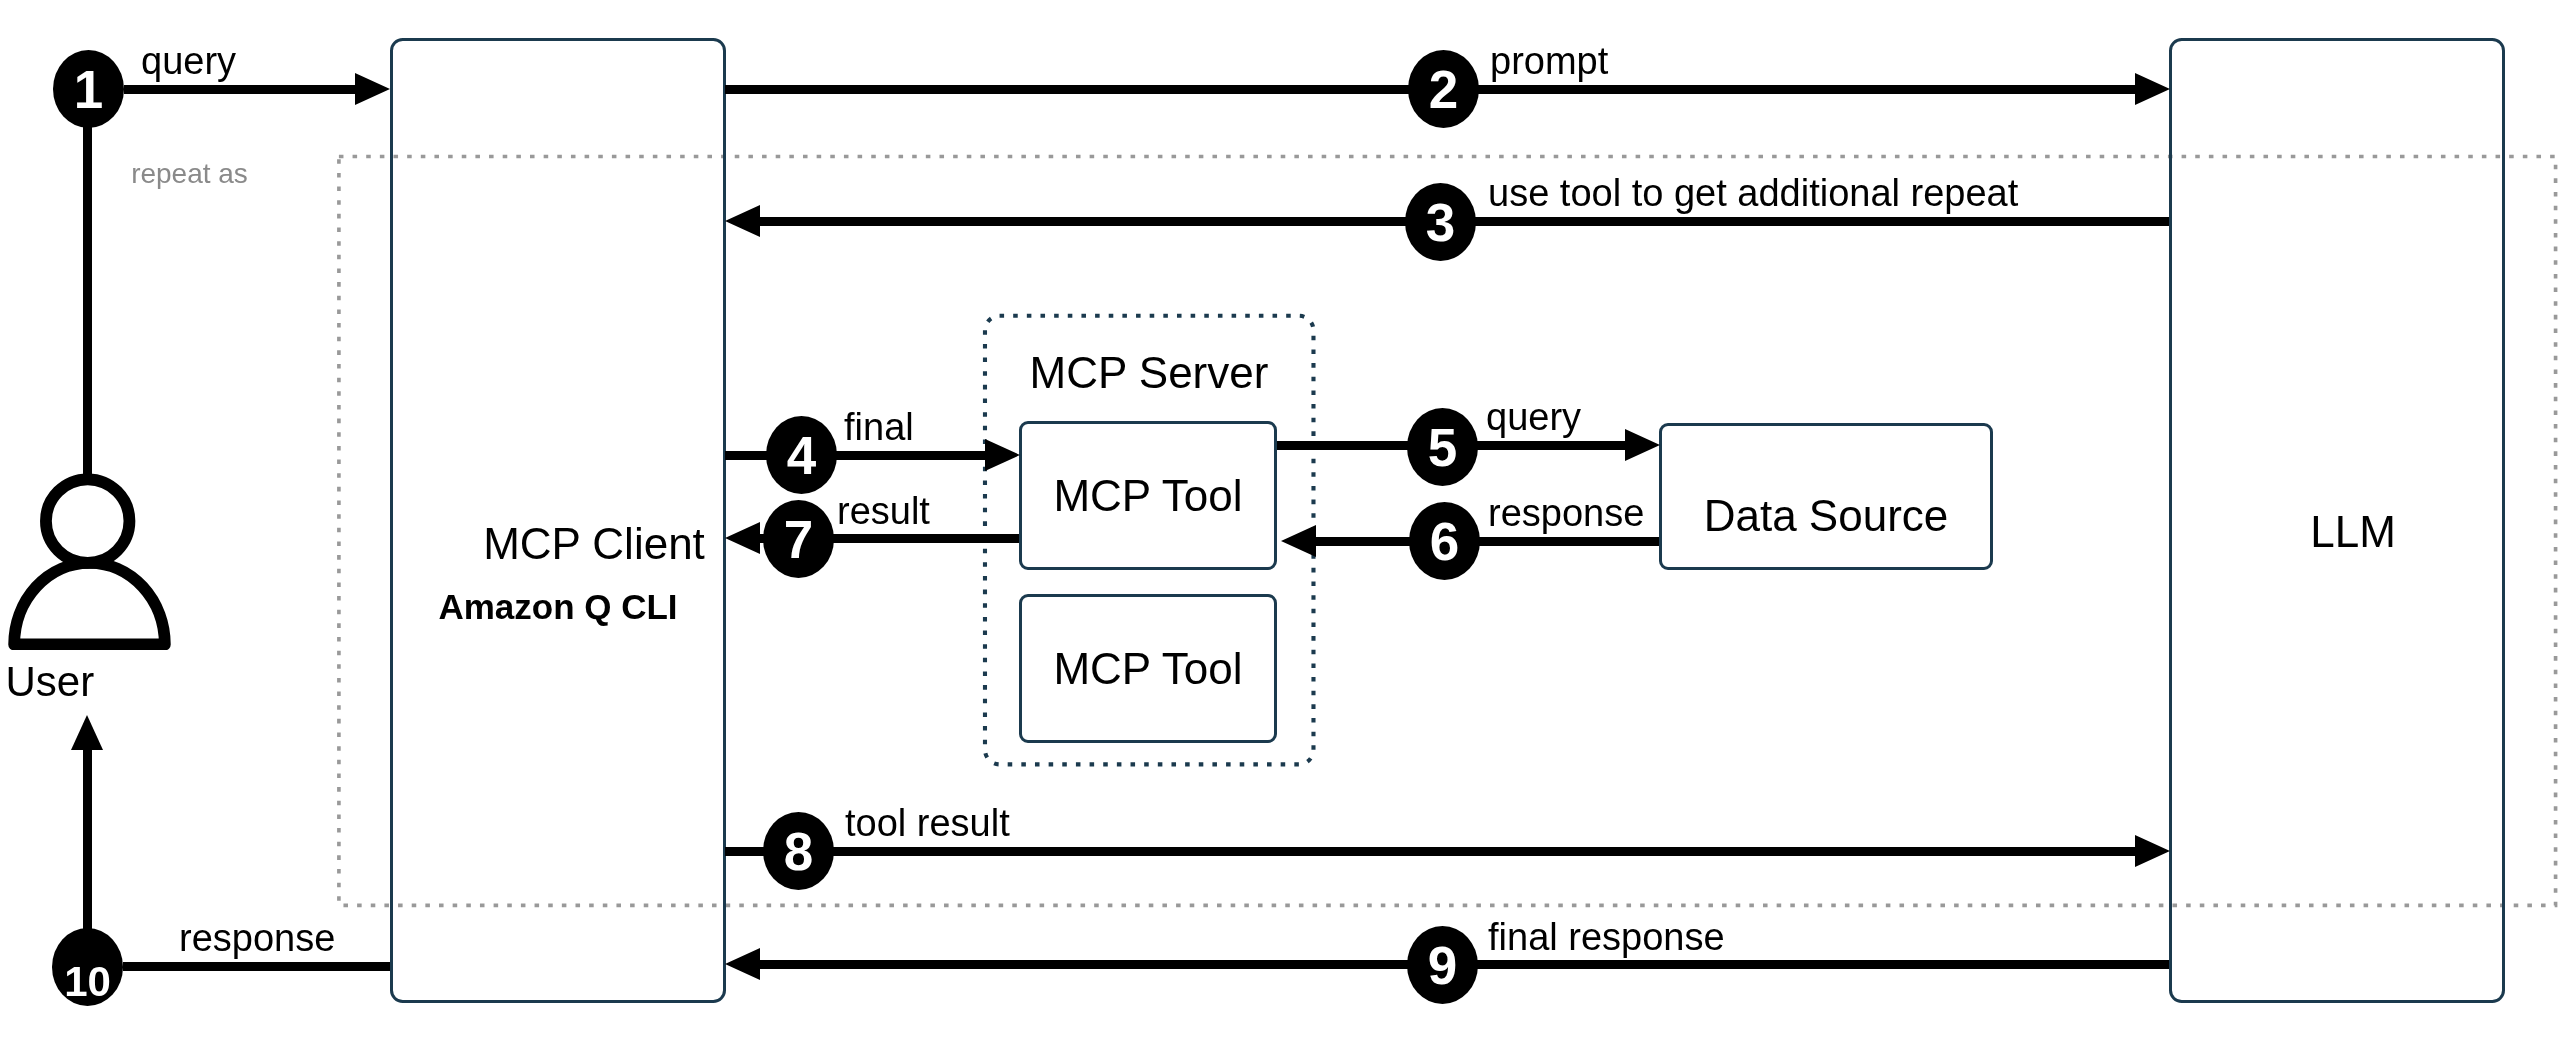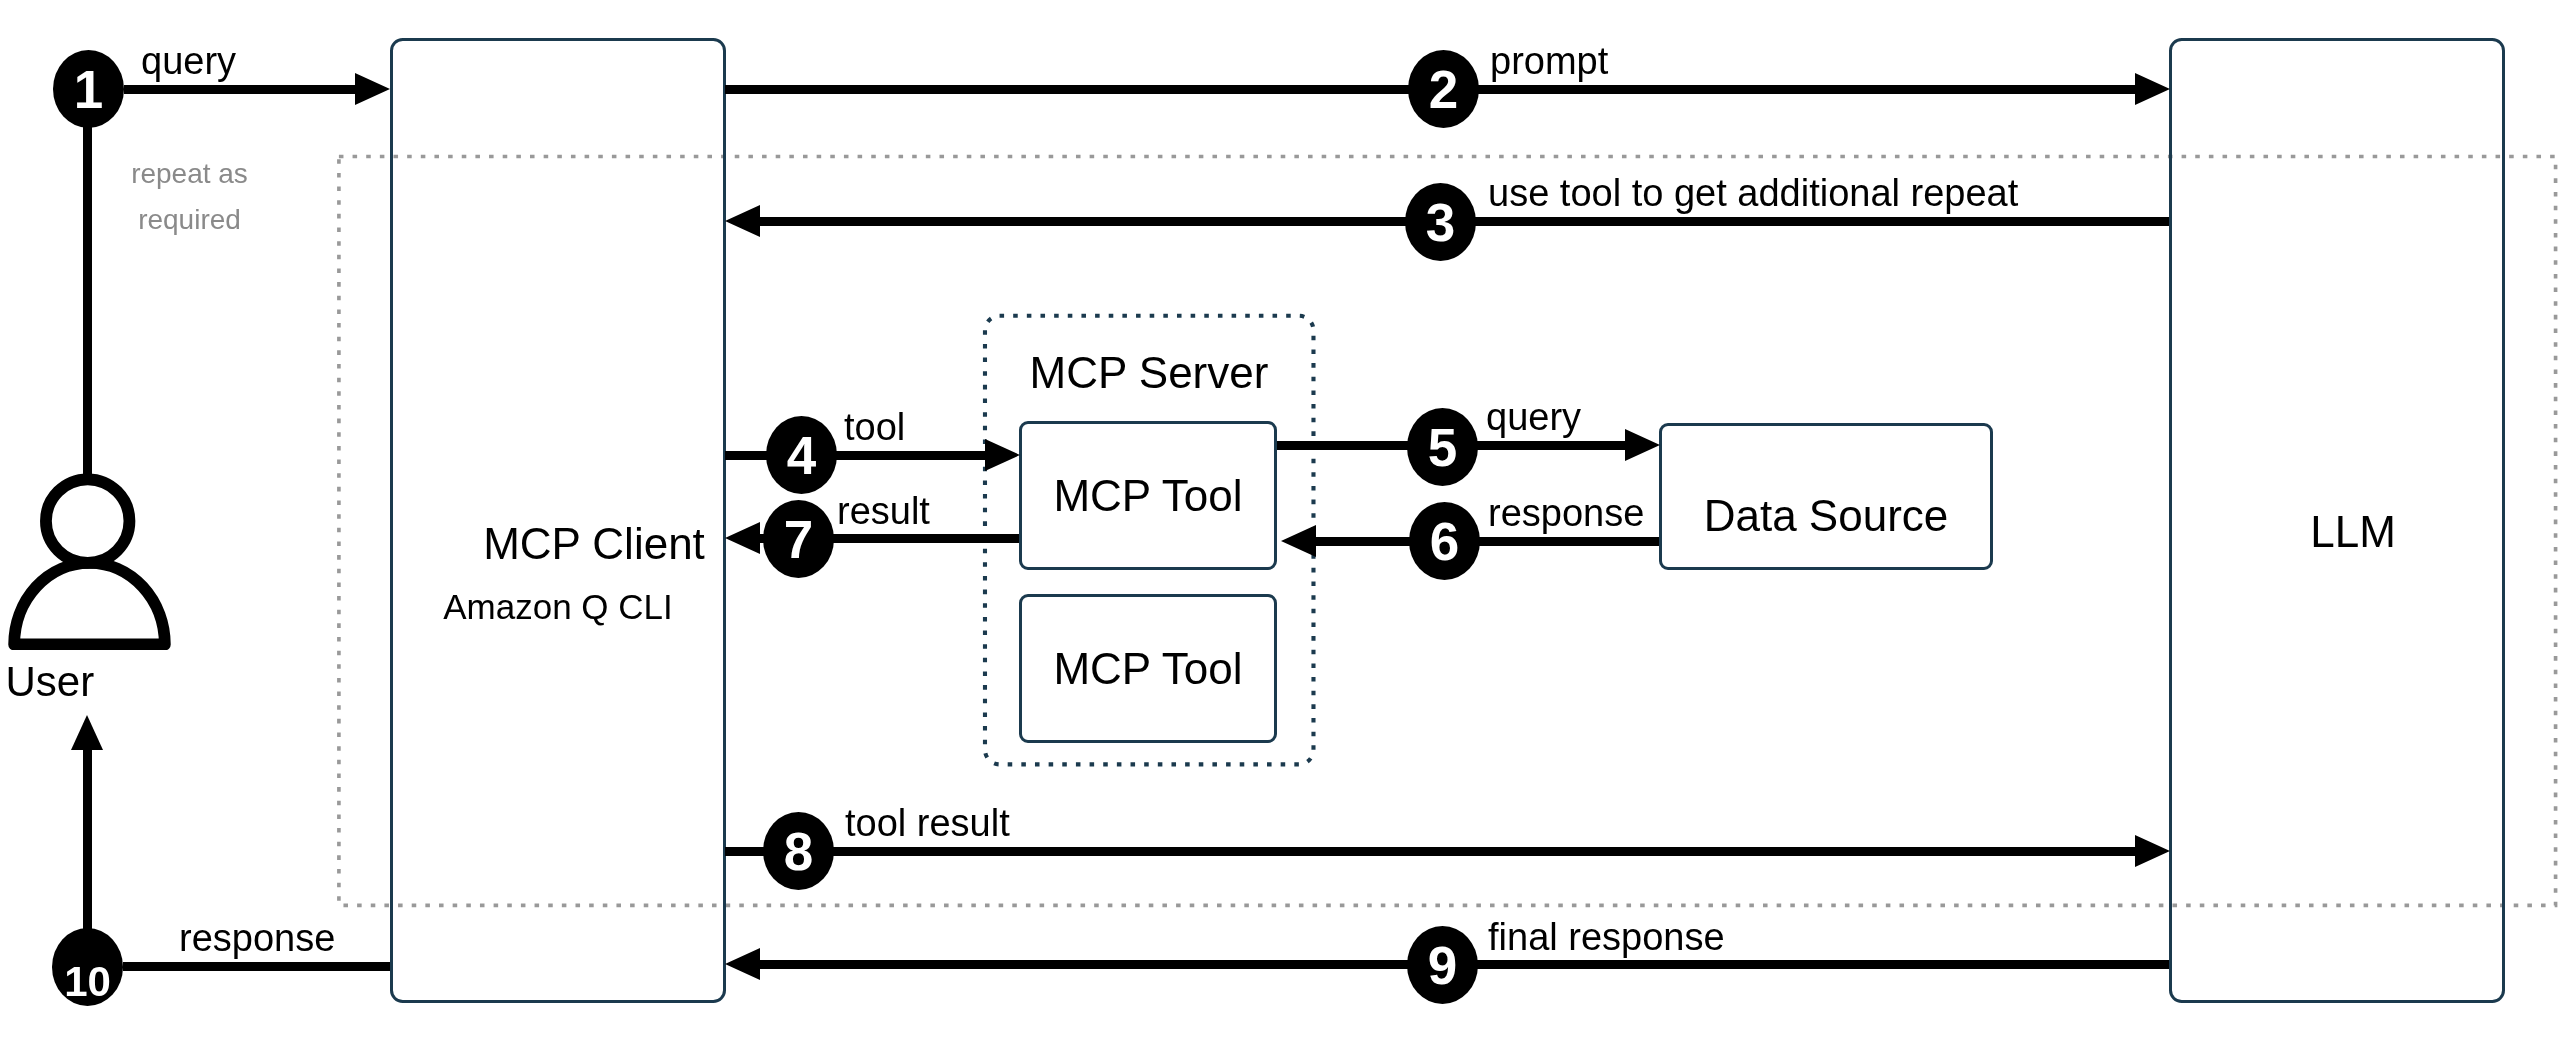--- a/index.html
+++ b/index.html
@@ -27,40 +27,39 @@
   .head.l{border-top:16.4px solid transparent;border-bottom:16.4px solid transparent;border-right:35px solid var(--stroke);}
   .head.u{border-left:16.4px solid transparent;border-right:16.4px solid transparent;border-bottom:35px solid var(--stroke);}
   .badge{
     position:absolute;width:71px;height:78px;background:var(--badge-bg);
     border-radius:50%;display:flex;align-items:center;justify-content:center;
     color:var(--badge-text);font-size:53px;font-weight:600;z-index:5;
   }
   .badge.wide{font-size:42px;}
   .flow-label{position:absolute;font-size:38px;line-height:38px;white-space:nowrap;z-index:6;}
   .node-label{position:absolute;font-size:44px;line-height:44px;text-align:center;white-space:nowrap;z-index:6;}
-  .node-sublabel{position:absolute;font-size:35px;line-height:35px;text-align:center;white-space:nowrap;z-index:6;}
+  .node-sublabel{position:absolute;font-size:35px;line-height:35px;text-align:center;white-space:nowrap;z-index:6;font-weight:bold;}
   .repeat-label{
     position:absolute;font-size:28px;line-height:46px;text-align:center;
     color:var(--repeat-text);z-index:6;
   }
   .user-label{position:absolute;font-size:42px;line-height:42px;text-align:left;z-index:6;}
 </style>
 </head>
 <body>
 
 <div class="canvas">
 
   <svg class="layer-svg" width="2576" height="1041" viewBox="0 0 2830 1144">
     <rect x="372" y="172" width="2436" height="823" fill="none" stroke="#999999" stroke-width="4" stroke-dasharray="5 10"></rect>
     <rect x="1082" y="347" width="361" height="493" rx="16" fill="none" stroke="#1b3a4e" stroke-width="4.5" stroke-dasharray="5 10"></rect>
   </svg>
 
   <div class="repeat-label" style="left:53px;top:151px;width:273px;">
     <div>repeat as</div>
-    <div>required</div>
   </div>
 
   <svg class="layer-svg" style="left:5.5px;top:472px;z-index:2;" width="167" height="178" viewBox="0 0 184 196">
     <path d="M 9 190 A 83 90 0 0 1 175 190 Z" fill="#ffffff" stroke="#000000" stroke-width="13" stroke-linejoin="round"></path>
     <circle cx="90" cy="54" r="46" fill="#ffffff" stroke="#000000" stroke-width="13"></circle>
   </svg>
   <div class="user-label" style="left:5.5px;top:661px;width:164px;">User</div>
 
   <div class="box" style="left:390px;top:38px;width:336px;height:965px;"></div>
   <div class="node-label" style="left:390px;top:522px;width:336px;margin-left:36px;">MCP Client</div>
@@ -101,21 +100,21 @@
   <div class="badge" style="left:1405px;top:183px;">
       <span>3</span>
     </div>
   <div class="flow-label" style="left:1488px;top:174px;">use tool to get additional repeat</div>
 
   <div class="hline" style="left:725px;top:451px;width:261px;"></div>
   <div class="head r" style="left:985px;top:439px;"></div>
   <div class="badge" style="left:766px;top:416px;">
       <span>4</span>
     </div>
-  <div class="flow-label" style="left:844px;top:408px;">tool</div>
+  <div class="flow-label" style="left:844px;top:408px;">final</div>
 
   <div class="hline" style="left:1277px;top:441px;width:350px;"></div>
   <div class="head r" style="left:1625px;top:429px;"></div>
   <div class="badge" style="left:1407px;top:408px;">
       <span>5</span>
     </div>
   <div class="flow-label" style="left:1486px;top:398px;">query</div>
 
   <div class="hline" style="left:1315px;top:537px;width:344px;"></div>
   <div class="head l" style="left:1281px;top:525px;"></div>

